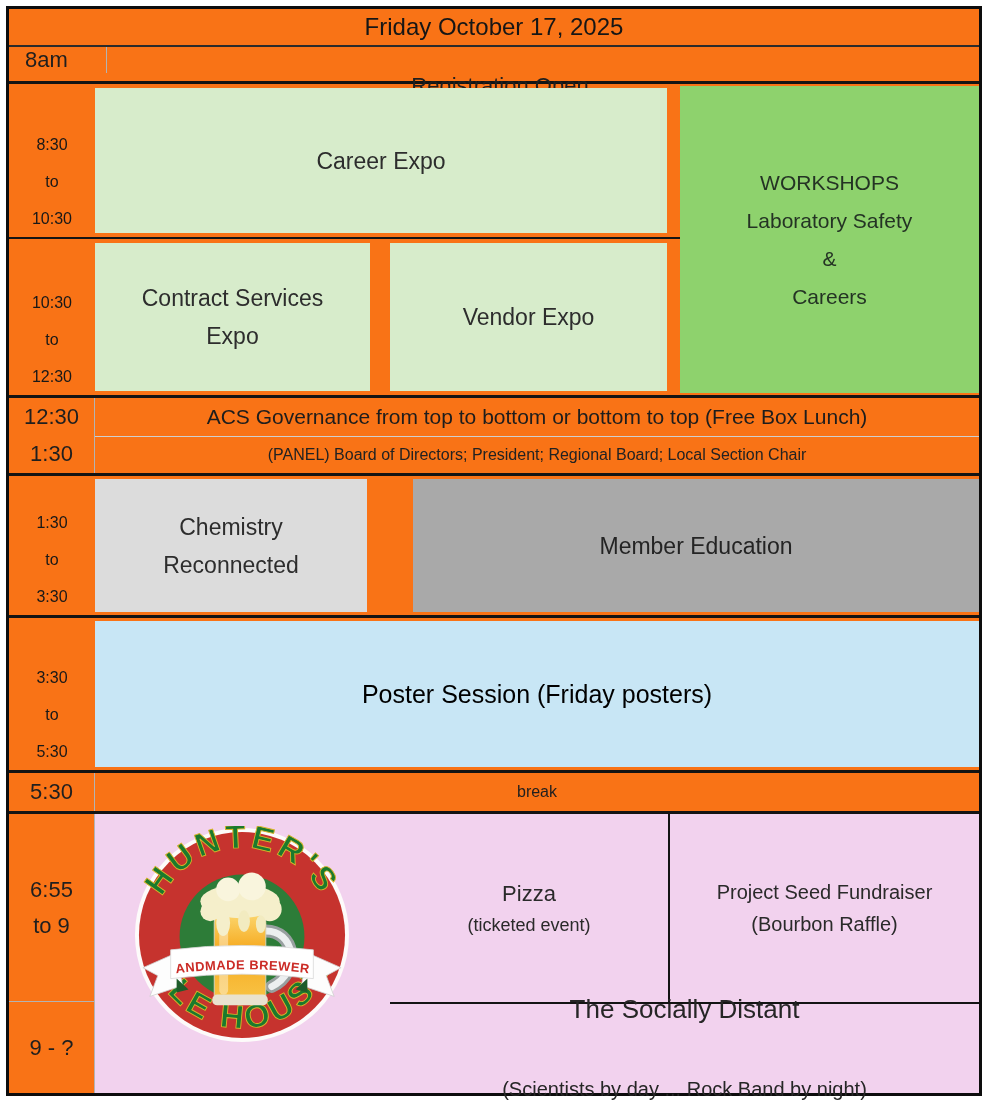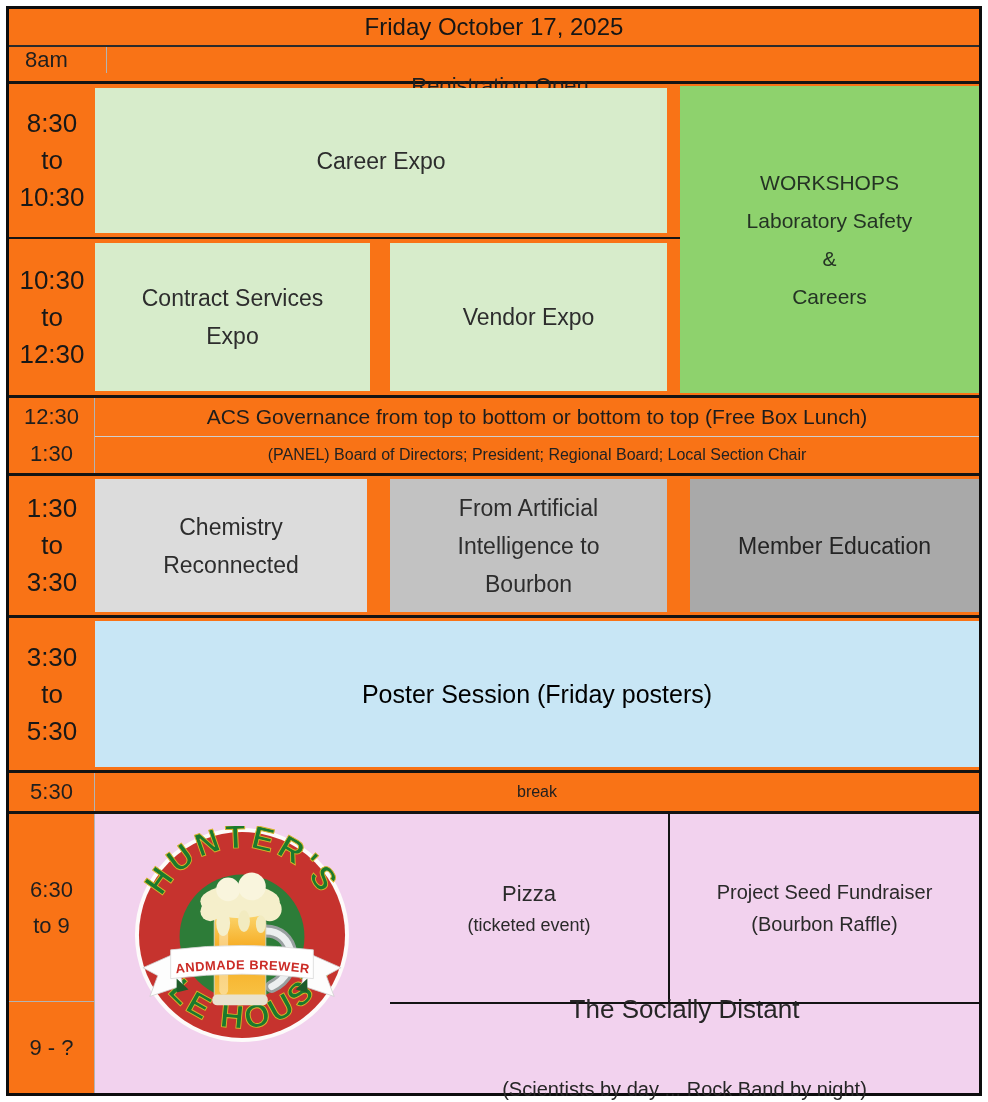--- a/index.html
+++ b/index.html
@@ -14,22 +14,22 @@
   }
   .board {
     position: absolute; left: 6px; top: 6px; right: 6px; bottom: 6px;
     border: 3px solid #0d0d0d;
     display: flex; flex-direction: column;
     background: #f97316;
   }
   .center { display:flex; align-items:center; justify-content:center; text-align:center; }
   .time-col {
     width: 86px; flex: 0 0 86px;
-    display:flex; flex-direction:column; align-items:center; justify-content:center;
-    font-size: 26px; line-height: 37px; color:#181818;
+    display:flex; flex-direction:column; align-items:center; justify-content:flex-end;
+    font-size: 16px; line-height: 37px; color:#181818;
   }
   .lite-r { border-right: 1px solid #b3b3b3; }
   .block {
     margin: 4px 0;
     display:flex; flex-direction:column; align-items:center; justify-content:center;
     text-align:center; font-size: 23px; color:#2d2d2d; line-height: 38px;
   }
   
   .title-row { height: 38px; border-bottom: 2px solid #2b2b2b; font-size: 24px; color:#161616; }
   .reg-row { height: 37px; border-bottom: 3px solid #141414; padding-left: 12px; }
@@ -156,25 +156,20 @@
       <div class="time-col">
         <div>1:30</div>
         <div>to</div>
         <div>3:30</div>
       </div>
       <div class="block chem-blk">
         <div>Chemistry</div>
         <div>Reconnected</div>
       </div>
       <div class="gap23"></div>
-      <div class="block ai-blk">
-        <div>From Artificial</div>
-        <div>Intelligence to</div>
-        <div>Bourbon</div>
-      </div>
       <div class="gap23"></div>
       <div class="block member-blk">
         <div>Member Education</div>
       </div>
     </div>
 
     <div class="poster-row">
       <div class="time-col">
         <div>3:30</div>
         <div>to</div>
@@ -186,21 +181,21 @@
     </div>
 
     <div class="break-row">
       <div class="break-time lite-r">5:30</div>
       <div class="break-label center">break</div>
     </div>
 
     <div class="evening">
       <div class="evening-time">
         <div class="et-top lite-r">
-          <div>6:30</div>
+          <div>6:55</div>
           <div>to 9</div>
         </div>
         <div class="et-bottom lite-r">9 - ?</div>
       </div>
       <div class="evening-main">
 
         <div class="logo-wrap">
           <svg viewBox="0 0 220 220" width="218" height="218">
             <defs>
               <linearGradient id="beerG" x1="0" y1="0" x2="0" y2="1">

